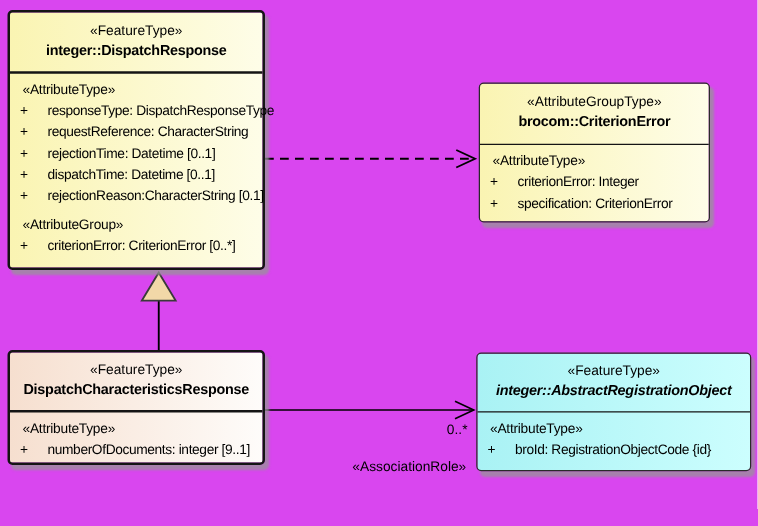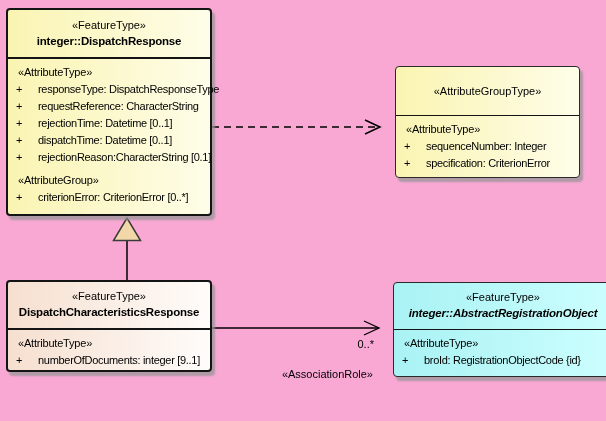--- a/index.html
+++ b/index.html
@@ -6,32 +6,32 @@
     --yellow-left:#faf4b2; --yellow-right:#fefde8;
     --peach-left:#f6dfcf; --peach-right:#fefcfa;
     --cyan-left:#a9f2f4; --cyan-right:#ccfefe;
     --triangle-fill:#f2d8a8;
     --shadow:#9a9a9a;
     --line:#000000;
   }
   html,body{margin:0;padding:0;background:#ffffff;}
   .canvas{
     position:relative; width:606px; height:421px; overflow:hidden;
-    background:#f9a8d4;
+    background:#d946ef;
     font-family:"Liberation Sans", sans-serif;
     color:#000;
   }
   svg.connectors{position:absolute; left:0; top:0; z-index:0;}
   .uml-class{
     position:absolute; z-index:1; box-sizing:border-box;
     border-radius:4px;
     box-shadow:3px 4px 2px rgba(150,150,150,0.75);
   }
   .thick{border:2px solid #141414;}
-  .thin{border:1px solid #2a2a2a;margin-left:12px;}
+  .thin{border:1px solid #2a2a2a;}
   .fill-yellow{background:linear-gradient(to right, var(--yellow-left), var(--yellow-right));}
   .fill-peach{background:linear-gradient(to right, var(--peach-left), var(--peach-right));}
   .fill-cyan{background:linear-gradient(to right, var(--cyan-left), var(--cyan-right));}
   .title{
     box-sizing:border-box; display:flex; flex-direction:column;
     align-items:center; justify-content:center;
     border-bottom:2px solid #141414;
   }
   .thin .title{border-bottom-width:1px;}
   .stereotype{font-size:11px; line-height:15px;}
@@ -101,26 +101,27 @@
       <div class="attr">
         <span class="vis">+</span>
         <span>criterionError: CriterionError [0..*]</span>
       </div>
     </div>
   </div>
 
   <div class="uml-class thin fill-yellow" style="left:383px; top:66px; width:185px; height:112px;">
     <div class="title" style="height:49px;">
       <div class="stereotype">«AttributeGroupType»</div>
+      <div class="class-name">brocom::CriterionError</div>
     </div>
     <div class="compartment">
       <div class="section-header">«AttributeType»</div>
       <div class="attr">
         <span class="vis">+</span>
-        <span>sequenceNumber: Integer</span>
+        <span>criterionError: Integer</span>
       </div>
       <div class="attr">
         <span class="vis">+</span>
         <span>specification: CriterionError</span>
       </div>
     </div>
   </div>
 
   <div class="uml-class thick fill-peach" style="left:6px; top:280px; width:206px; height:92px;">
     <div class="title" style="height:48px;">

